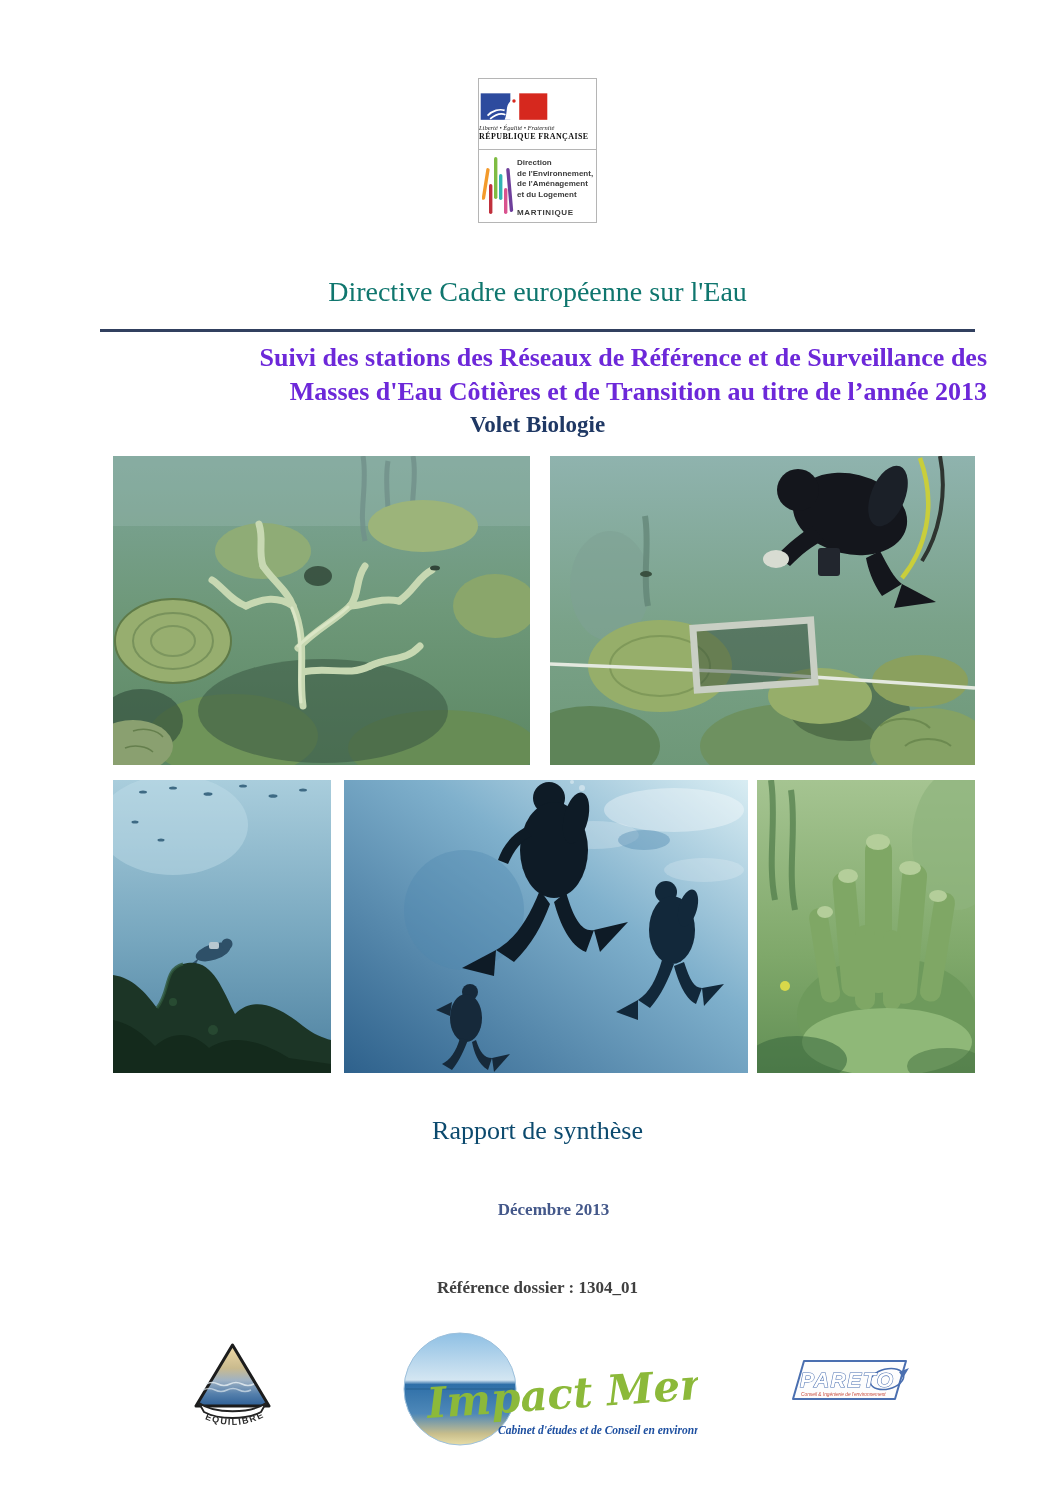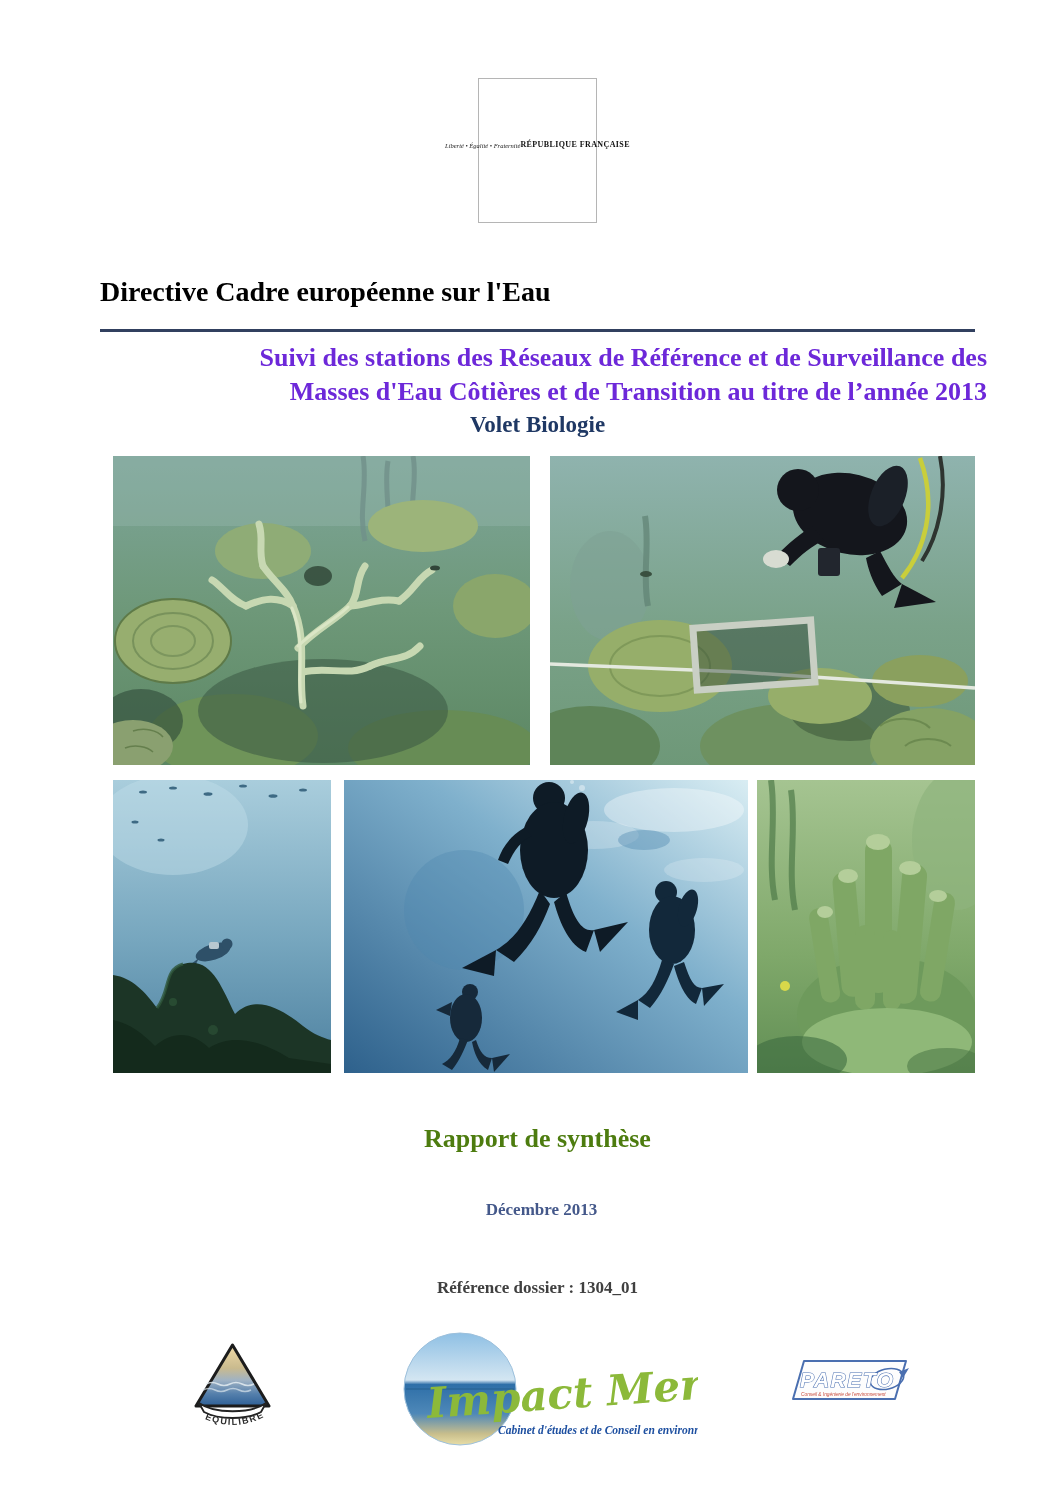--- a/index.html
+++ b/index.html
@@ -7,46 +7,46 @@
   .page {
     position:relative; width:1058px; height:1497px; margin:0 auto;
     background:#ffffff; overflow:hidden;
     font-family:"Liberation Serif", serif; color:#1F3864;
   }
   
   .gov-block {
     position:absolute; left:478px; top:78px; width:119px; height:145px;
     border:1px solid #b5b5b5; background:#fff;
   }
-  .rf { height:70px; display:flex; flex-direction:row; align-items:flex-end; justify-content:center; padding-top:4px; }
+  .rf { height:70px; display:flex; flex-direction:column; align-items:flex-start; justify-content:center; padding-top:4px; }
   .rf-motto { font-size:6.5px; font-style:italic; color:#1a1a1a; margin-top:2px; white-space:nowrap; }
   .rf-republic { font-size:8px; font-weight:bold; color:#111; letter-spacing:.4px; margin-top:1px; white-space:nowrap; }
   .deal { border-top:1px solid #b5b5b5; height:73px; display:flex; gap:3px; padding:4px 2px 2px 3px; }
   .deal-text { font-family:"Liberation Sans", sans-serif; font-weight:bold; color:#3b3b3b; font-size:8px; line-height:10.5px; padding-top:4px; }
   .deal-region { margin-top:8px; font-size:8px; letter-spacing:.6px; }
   
-  .main-title { position:absolute; left:100px; width:875px; top:276px; 
-    font-size:28px; font-weight:bold; color:#000000; }
+  .main-title { position:absolute; left:100px; width:875px; top:276px; text-align:center;
+    font-size:28px; font-weight:normal; color:#0f766e; }
   .rule { position:absolute; left:100px; width:875px; top:329px; height:3px; background:#31405F; }
   .subtitle { position:absolute; left:88px; width:899px; top:341px; text-align:right;
     font-size:26px; font-weight:bold; color:#6d28d9; line-height:34px; }
   .volet { position:absolute; left:100px; width:875px; top:412px; text-align:center;
     font-size:23px; font-weight:bold; color:#1F3864; }
   
   .photo { position:absolute; display:block; }
   .photo svg { display:block; width:100%; height:100%; }
   .p1 { left:113px; top:456px; width:417px; height:309px; }
   .p2 { left:550px; top:456px; width:425px; height:309px; }
   .p3 { left:113px; top:780px; width:218px; height:293px; }
   .p4 { left:344px; top:780px; width:404px; height:293px; }
   .p5 { left:757px; top:780px; width:218px; height:293px; }
   
   .rapport { position:absolute; left:100px; width:875px; top:1116px; text-align:center;
-    font-size:26px; font-weight:bold; color:#4d7c0f;margin-top:8px; }
-  .date { position:absolute; left:104px; width:875px; top:1200px; text-align:center;
+    font-size:26px; font-weight:normal; color:#0c4a6e; }
+  .date { position:absolute; left:116px; width:875px; top:1200px; text-align:center;
     font-size:17px; font-weight:bold; color:#44588A; }
   .reference { position:absolute; left:100px; width:875px; top:1278px; text-align:center;
     font-size:17px; font-weight:bold; color:#404040; }
   
   .logo-equilibre { position:absolute; left:190px; top:1340px; width:85px; height:95px; }
   .logo-impactmer { position:absolute; left:398px; top:1330px; width:300px; height:118px; }
   .logo-pareto   { position:absolute; left:787px; top:1356px; width:125px; height:48px; }
 </style>
 </head>
 <body>
@@ -58,20 +58,37 @@
       <svg width="70" height="30" viewBox="0 0 82 34">
         <rect x="2" y="1" width="35" height="31" fill="#2D4B9E"></rect>
         <rect x="47" y="1" width="33" height="31" fill="#D6281E"></rect>
         <rect x="37" y="1" width="10" height="31" fill="#ffffff"></rect>
         <path d="M30 32 C34 22 31 16 36 11 C39 7 44 8 45 13 C46 18 42 20 44 24 L47 32 Z" fill="#ffffff"></path>
         <path d="M10 27 C16 21 24 19 30 21 M13 31 C19 26 26 24 31 26" stroke="#ffffff" stroke-width="2" fill="none"></path>
         <circle cx="41" cy="10" r="2" fill="#D6281E"></circle>
       </svg>
       <div class="rf-motto">Liberté • Égalité • Fraternité</div>
       <div class="rf-republic">RÉPUBLIQUE FRANÇAISE</div>
+    </div>
+    <div class="deal">
+      <svg width="32" height="64" viewBox="0 0 32 64">
+        <rect x="2" y="14" width="3.4" height="32" rx="1.7" fill="#F39A2B" transform="rotate(9 4 30)"></rect>
+        <rect x="7" y="30" width="3.4" height="30" rx="1.7" fill="#C0303C"></rect>
+        <rect x="12" y="3" width="3.4" height="42" rx="1.7" fill="#7FBC42"></rect>
+        <rect x="17" y="20" width="3.4" height="26" rx="1.7" fill="#2FB4B4"></rect>
+        <rect x="22" y="34" width="3.4" height="26" rx="1.7" fill="#D9538F"></rect>
+        <rect x="26" y="14" width="3.4" height="44" rx="1.7" fill="#6E3F9B" transform="rotate(-5 28 36)"></rect>
+      </svg>
+      <div class="deal-text">
+        <div>Direction</div>
+        <div>de l'Environnement,</div>
+        <div>de l'Aménagement</div>
+        <div>et du Logement</div>
+        <div class="deal-region">MARTINIQUE</div>
+      </div>
     </div>
   </div>
 
   <div class="main-title">Directive Cadre européenne sur l'Eau</div>
   <div class="rule"></div>
   <div class="subtitle">
     <div>Suivi des stations des Réseaux de Référence et de Surveillance des</div>
     <div>Masses d'Eau Côtières et de Transition au titre de l’année 2013</div>
   </div>
   <div class="volet">Volet Biologie</div>

